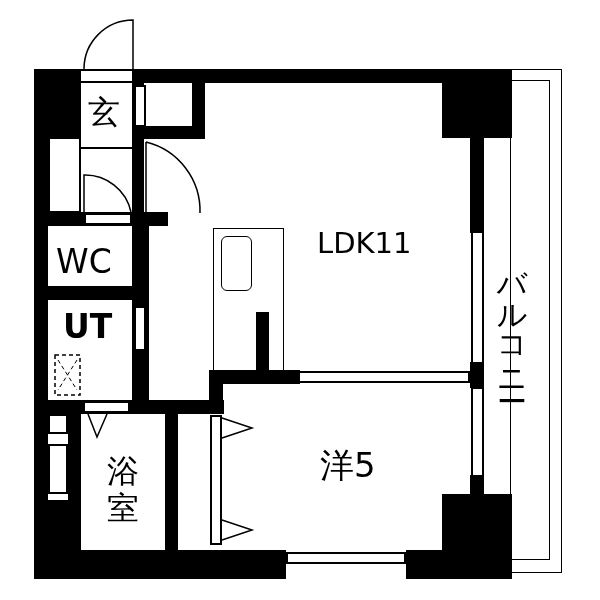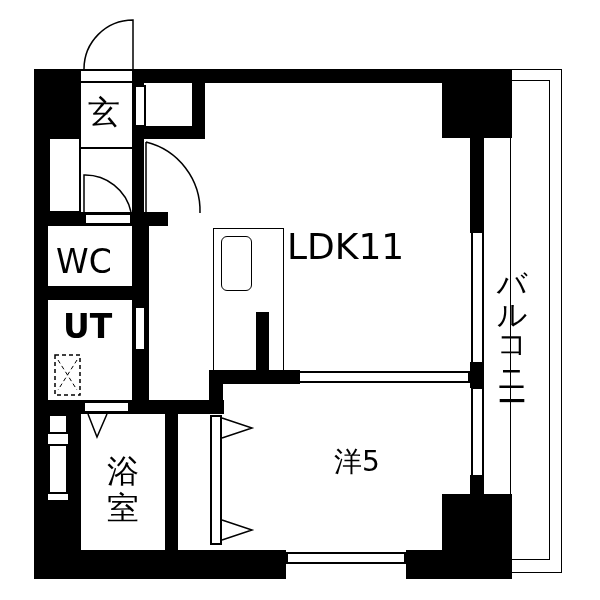--- a/index.html
+++ b/index.html
@@ -78,17 +78,17 @@
     <path d="M88 414 L97 437 L107 414" fill="none" stroke="#000" stroke-width="1.5"></path>
 
     <rect x="55" y="355" width="25" height="40" fill="none" stroke="#000" stroke-width="1.5" stroke-dasharray="4 3"></rect>
     <path d="M58 360 L77 390 M77 360 L58 390" fill="none" stroke="#000" stroke-width="1" stroke-dasharray="4 3"></path>
   </svg>
 
   <div class="lbl" style="left:88px;top:96px;font-size:32px;">玄</div>
   <div class="lbl" style="left:56px;top:245px;font-size:33px;">WC</div>
   <div class="lbl" style="left:63px;top:310px;font-size:33px;font-weight:bold;">UT</div>
   <div class="lbl" style="left:107px;top:453px;font-size:32px;width:34px;word-break:break-all;white-space:normal;line-height:1.15;">浴室</div>
-  <div class="lbl" style="left:287px;top:229px;font-size:36px;">LDK11</div>
-  <div class="lbl" style="left:334px;top:448px;font-size:28px;">洋5</div>
+  <div class="lbl" style="left:317px;top:229px;font-size:29px;">LDK11</div>
+  <div class="lbl" style="left:320px;top:448px;font-size:34px;">洋5</div>
   <div class="lbl" style="left:497px;top:250px;font-size:30px;writing-mode:vertical-rl;">バルコニー</div>
 
 </div>
 
 </body></html>

